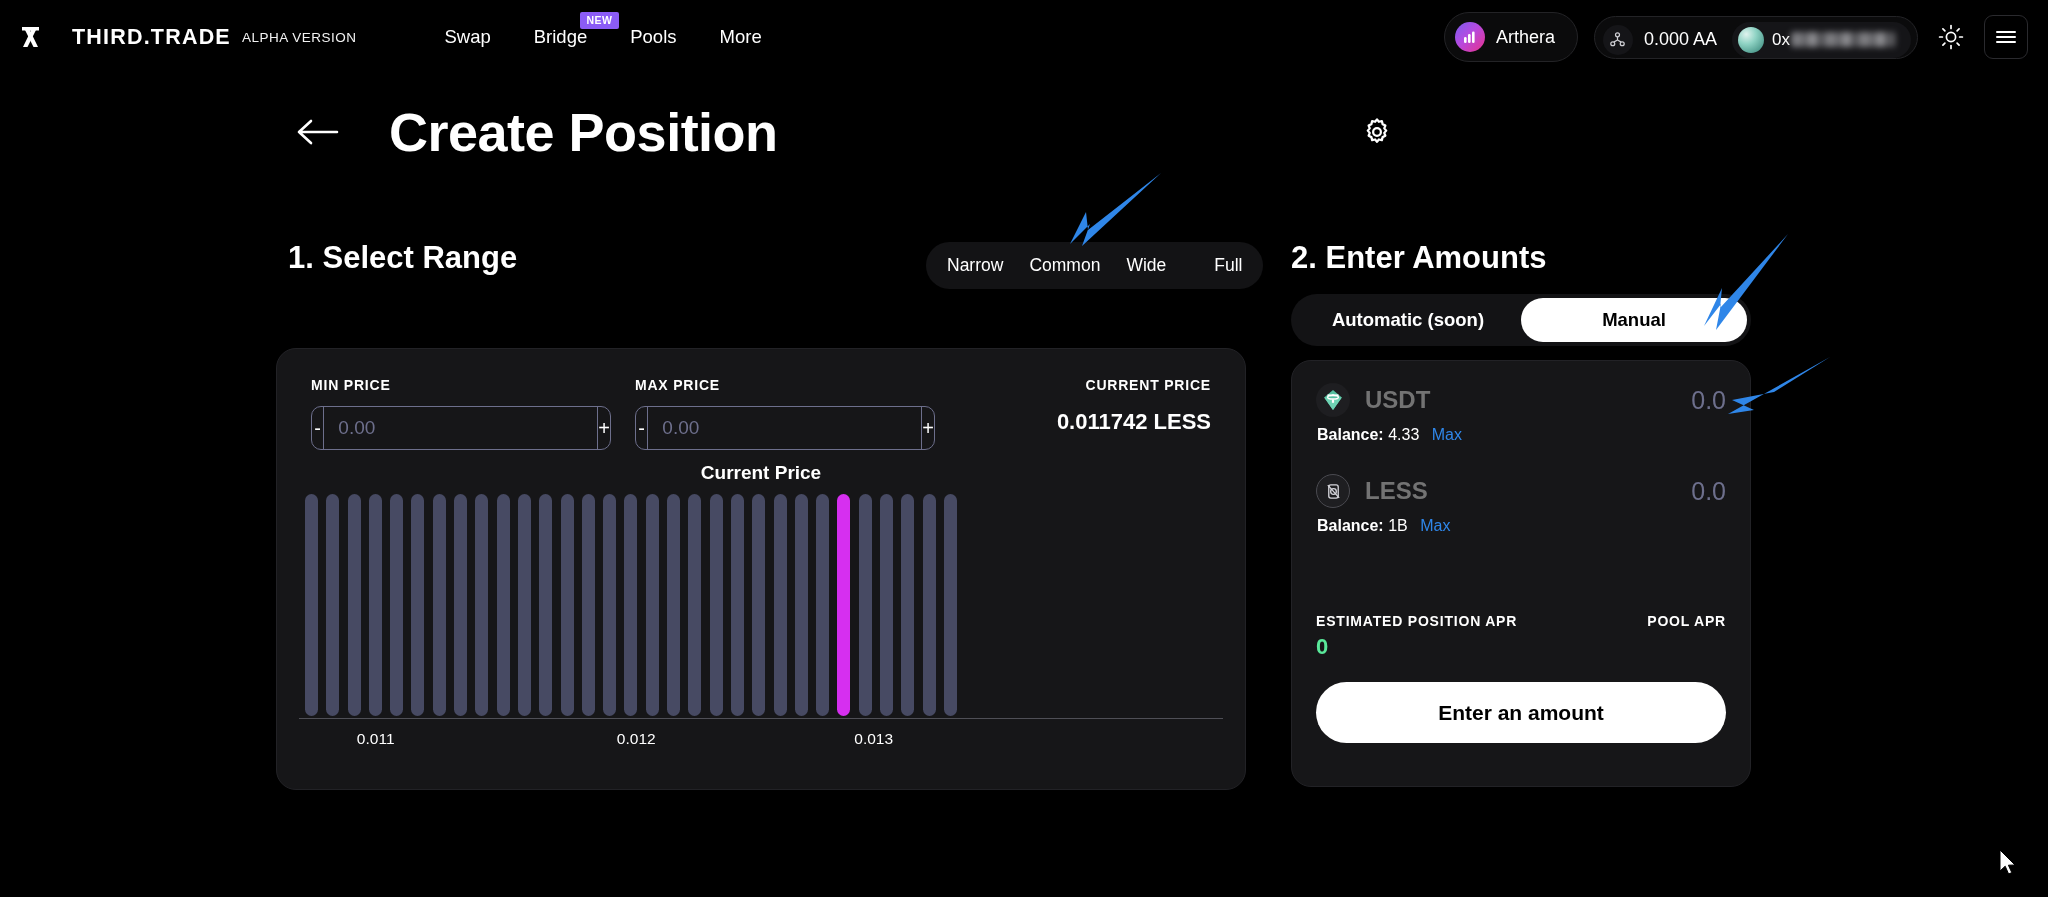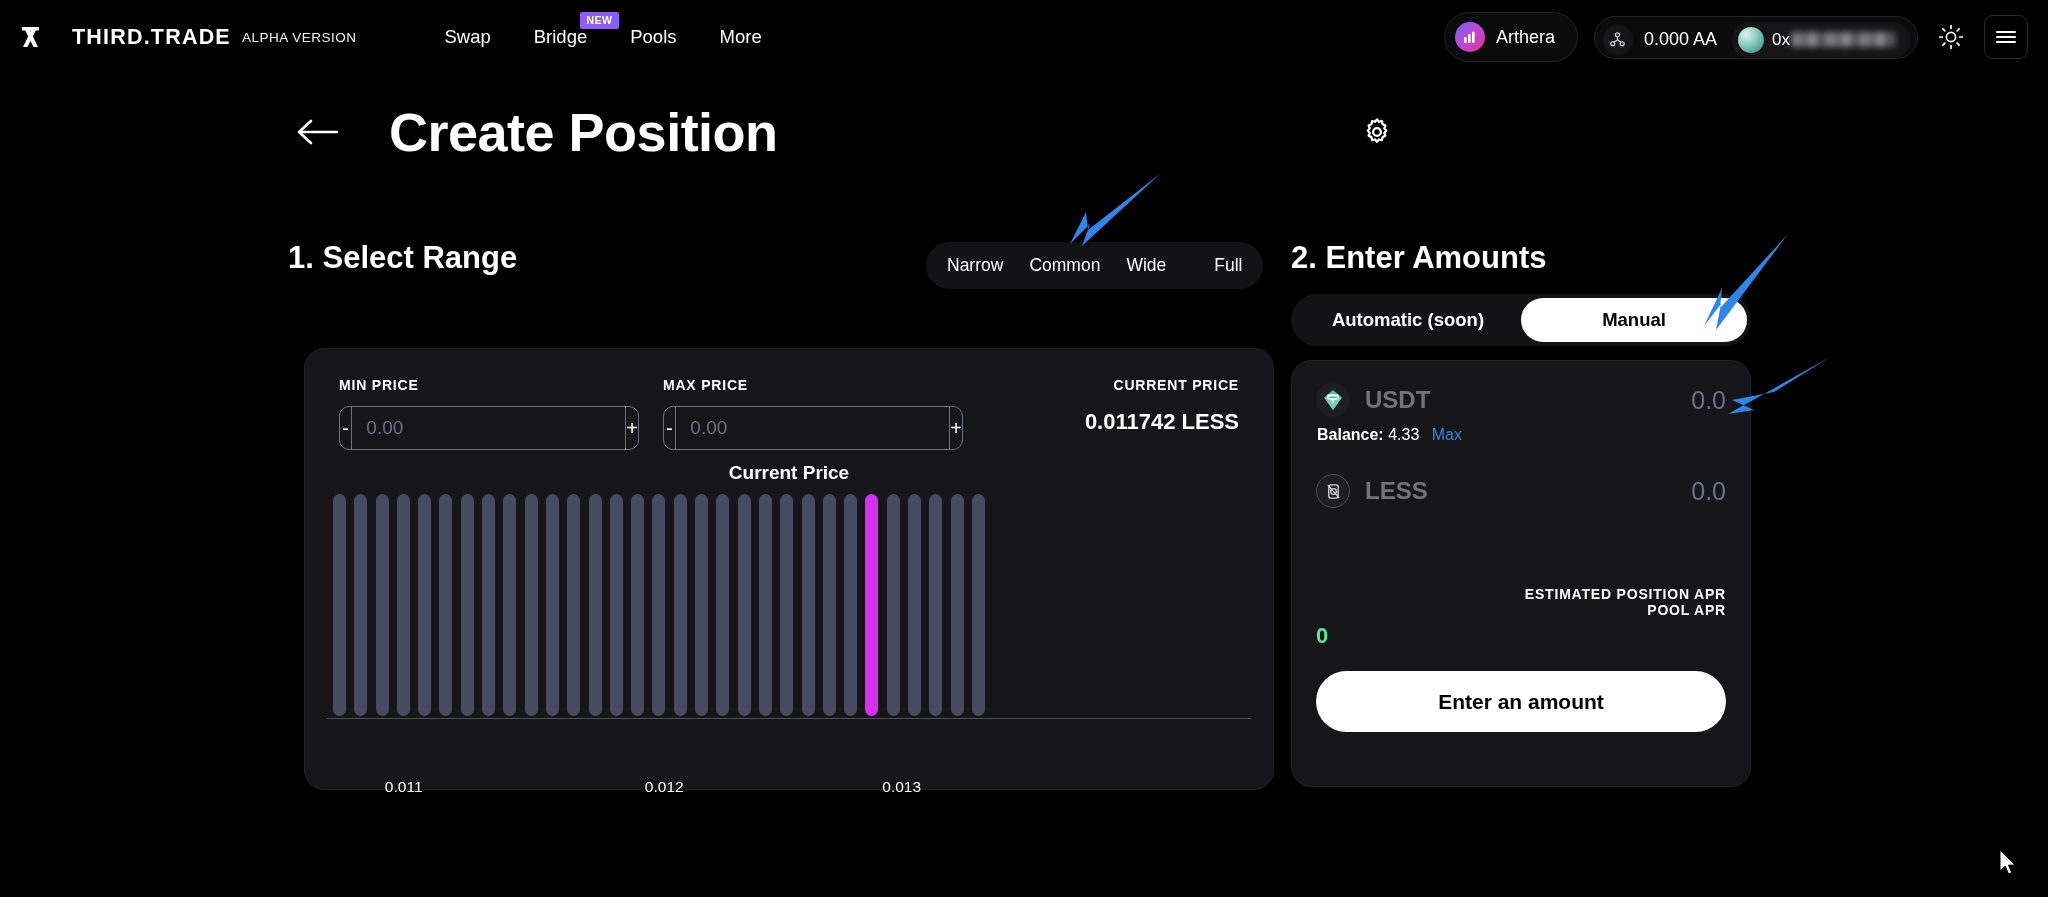--- a/index.html
+++ b/index.html
@@ -126,21 +126,21 @@
   .mode-opt {
     flex: 1; height: 100%; border-radius:999px;
     display:flex; align-items:center; justify-content:center;
     font-size: 18.5px; font-weight: 700; cursor:pointer;
   }
   .mode-opt.inactive { color:#fff; }
   .mode-opt.active { background:#fff; color:#000; }
 
   
   .range-card {
-    position:absolute; left: 304px; top: 348px;
+    position:absolute; left: 276px; top: 348px;
     width: 970px; height: 442px;
     background: #161618; border: 1px solid #222226; border-radius: 20px;
   }
   .price-inputs { display:flex; align-items:flex-start; padding: 28px 34px 0 34px; }
   .pi-col { width: 300px; }
   .pi-label {
     color:#ffffff; font-size: 14px; font-weight: 700;
     letter-spacing: .8px; margin-bottom: 13px;
   }
   .stepper {
@@ -176,21 +176,21 @@
     position:absolute; left: 6px; top: 32px; height: 222px;
     display:flex; align-items:flex-end; gap: 8.3px;
   }
   .bar { width: 13px; border-radius: 7px; background: #474a63; }
   .bar.current { background: #d62ff0; }
   .axis-line {
     position:absolute; left: 0; right: 0; top: 256px; height: 1px;
     background: #4f4f56;
   }
   .axis-labels {
-    position:absolute; left: 0; right: 0; top: 268px; height: 24px; margin-top: 48px;
+    position:absolute; left: 0; right: 0; top: 268px; height: 24px;
   }
   .axis-tick {
     position:absolute; color:#ffffff; font-size: 15.5px;
     transform: translateX(-50%); white-space:nowrap;
   }
 
   
   .amounts-card {
     position:absolute; left: 1291px; top: 360px;
     width: 460px; height: 427px;
@@ -208,21 +208,21 @@
   .token-name { color:#737373; font-size: 24px; font-weight: 700; }
   .token-amount { margin-left:auto; color:#6d6f8c; font-size: 25px; }
   .token-balance {
     margin-top: 9px; margin-left: 1px;
     color:#ffffff; font-size: 16px; font-weight: 700;
   }
   .token-balance .bal-val { font-weight: 400; }
   .max-link { color:#2f86e8; font-weight:400; cursor:pointer; margin-left: 8px; }
   .token-gap { height: 30px; }
 
-  .apr-row { display:flex; align-items:flex-end; margin-top: 78px; flex-direction: column; }
+  .apr-row { display:flex; align-items:center; margin-top: 78px; }
   .apr-label {
     color:#fff; font-size:14px; font-weight:700; letter-spacing:.8px;
   }
   .apr-label.right { margin-left:auto; }
   .apr-value { color:#5ae89a; font-size: 22px; font-weight: 700; margin-top: 5px; }
 
   .cta {
     margin-top: 22px; width: 100%; height: 61px;
     background:#fff; color:#000; border:none; border-radius:999px;
     font-size: 21px; font-weight: 700; cursor:pointer;
@@ -467,20 +467,25 @@
       <span class="token-icon-wrap less-icon">
         <svg width="17" height="17" viewBox="0 0 18 18">
           <rect x="4" y="2" width="10" height="14" rx="2.2" fill="none" stroke="#d6d6dc" stroke-width="1.4"></rect>
           <circle cx="9" cy="9" r="3" fill="none" stroke="#d6d6dc" stroke-width="1.4"></circle>
           <path d="M3 2.3 L15 15.7" stroke="#d6d6dc" stroke-width="1.4"></path>
         </svg>
       </span>
       <span class="token-name">LESS</span>
       <span class="token-amount">0.0</span>
     </div>
+    <div class="token-balance">
+      <span>Balance:</span>
+      <span class="bal-val">1B</span>
+      <span class="max-link">Max</span>
+    </div>
 
     <div class="apr-row">
       <span class="apr-label">ESTIMATED POSITION APR</span>
       <span class="apr-label right">POOL APR</span>
     </div>
     <div class="apr-value">0</div>
 
     <button class="cta">Enter an amount</button>
   </div>
 

